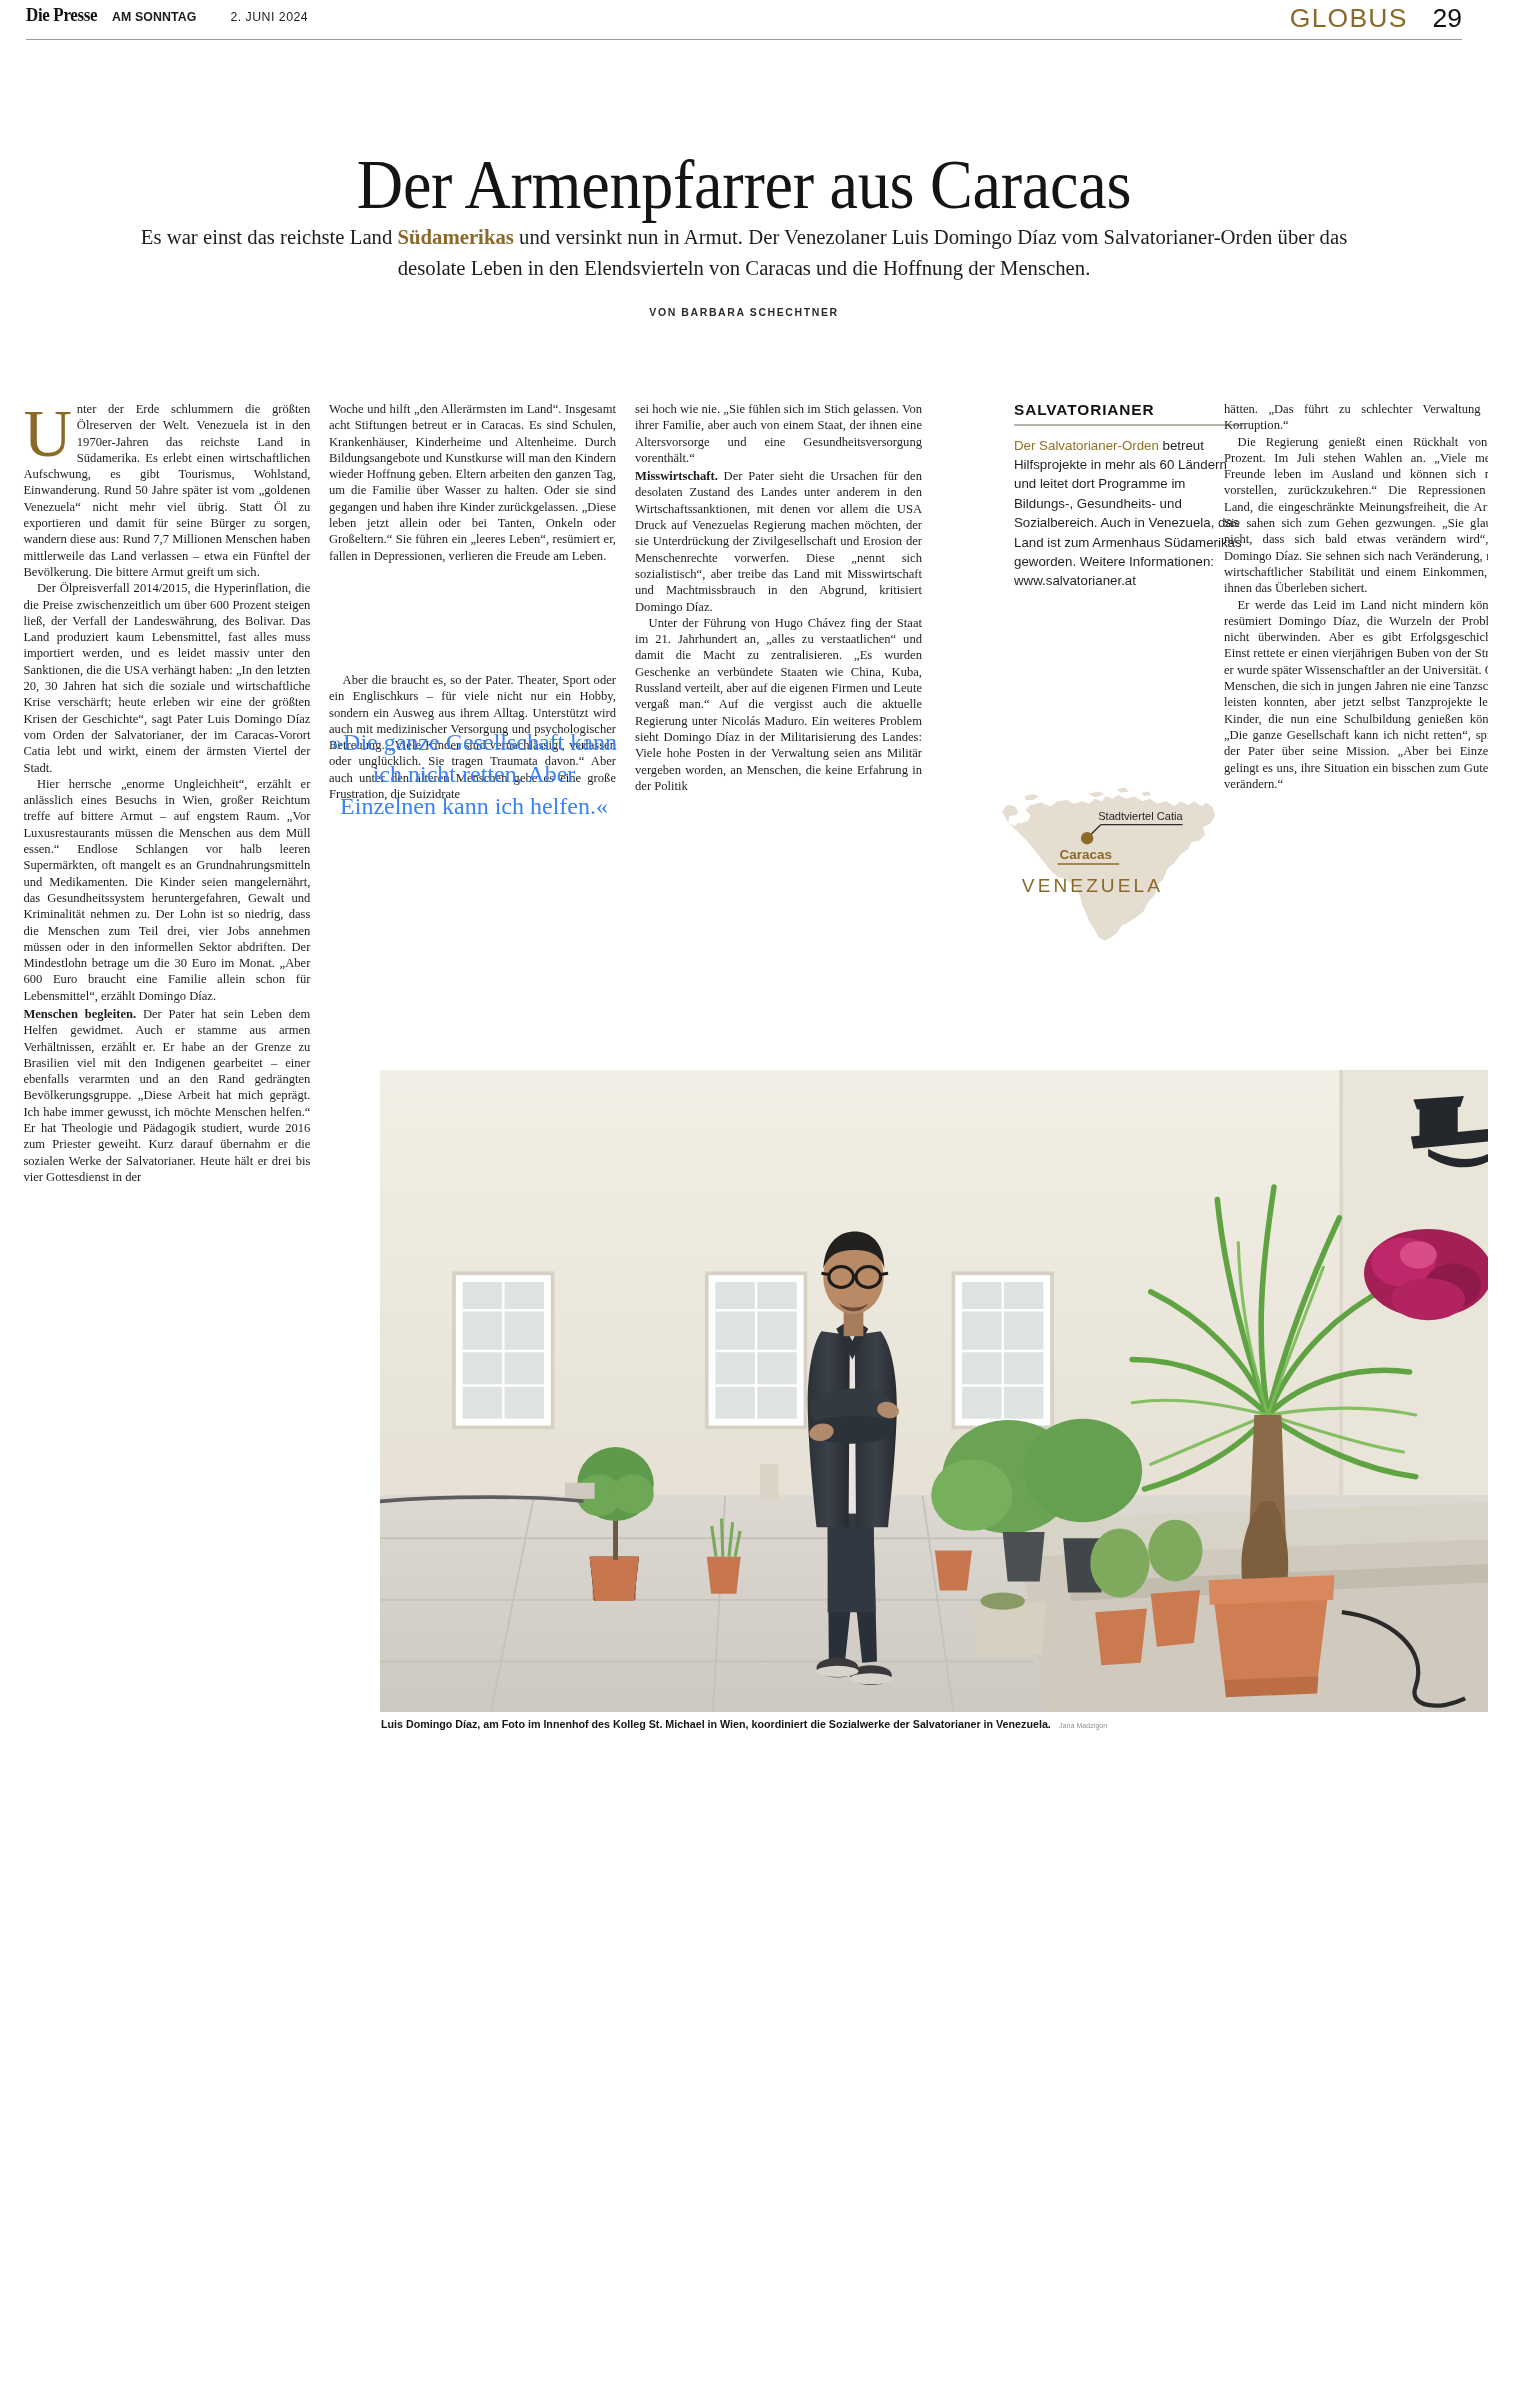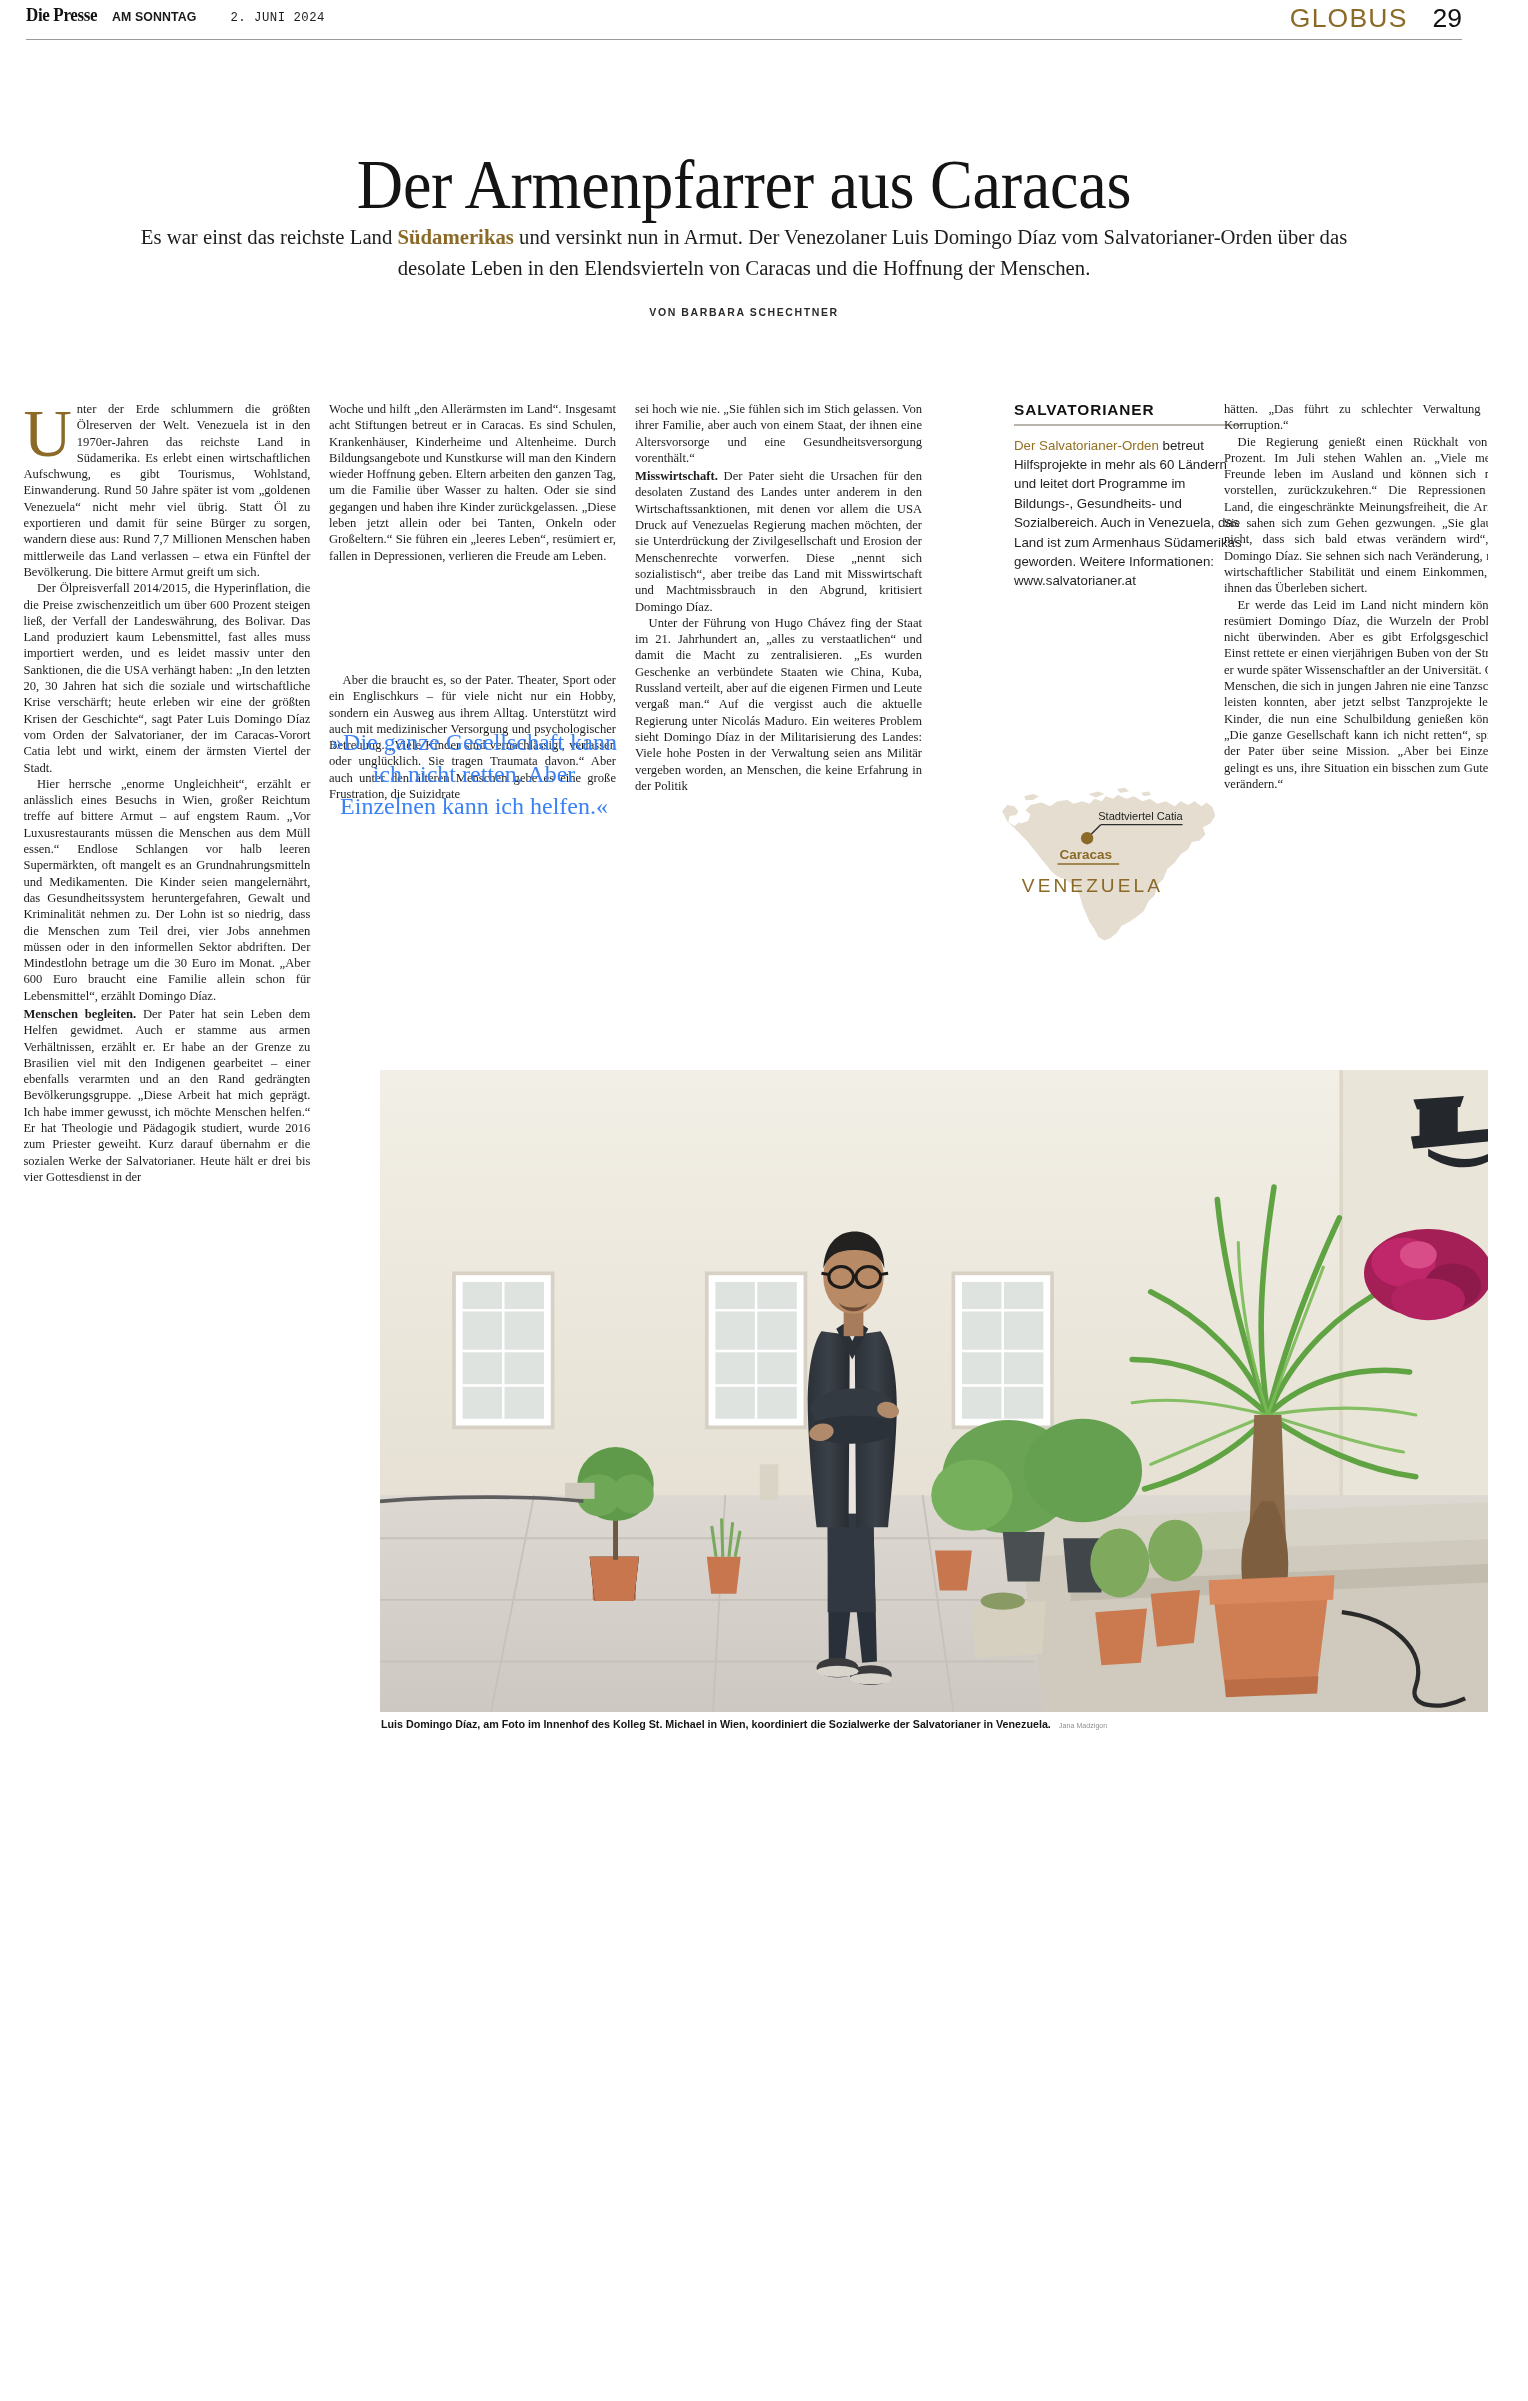--- a/index.html
+++ b/index.html
@@ -22,21 +22,21 @@
     font-weight:700;font-size:18.5px;letter-spacing:-0.4px;
     color:#121212;line-height:1;
     transform:scaleX(0.92);transform-origin:left bottom;
   }
   .mh-sub{
     font-family:"Liberation Sans",sans-serif;
     font-weight:700;font-size:13px;letter-spacing:0.1px;color:#1a1a1a;
     transform:scaleX(0.95);transform-origin:left bottom;
   }
   .mh-date{
-    font-family:Liberation Mono, monospace;
+    font-family:Liberation Sans, sans-serif;
     font-weight:400;font-size:12.3px;letter-spacing:0.5px;color:#1d1d1d;
     margin-left:21px;
   }
   .mh-right{position:absolute;right:0;top:0;display:flex;align-items:baseline;gap:25px;}
   .mh-section{
     font-family:"Liberation Sans",sans-serif;
     font-weight:400;font-size:26.5px;letter-spacing:1.2px;color:#8b6a28;line-height:1;
   }
   .mh-pageno{
     font-family:"Liberation Sans",sans-serif;

